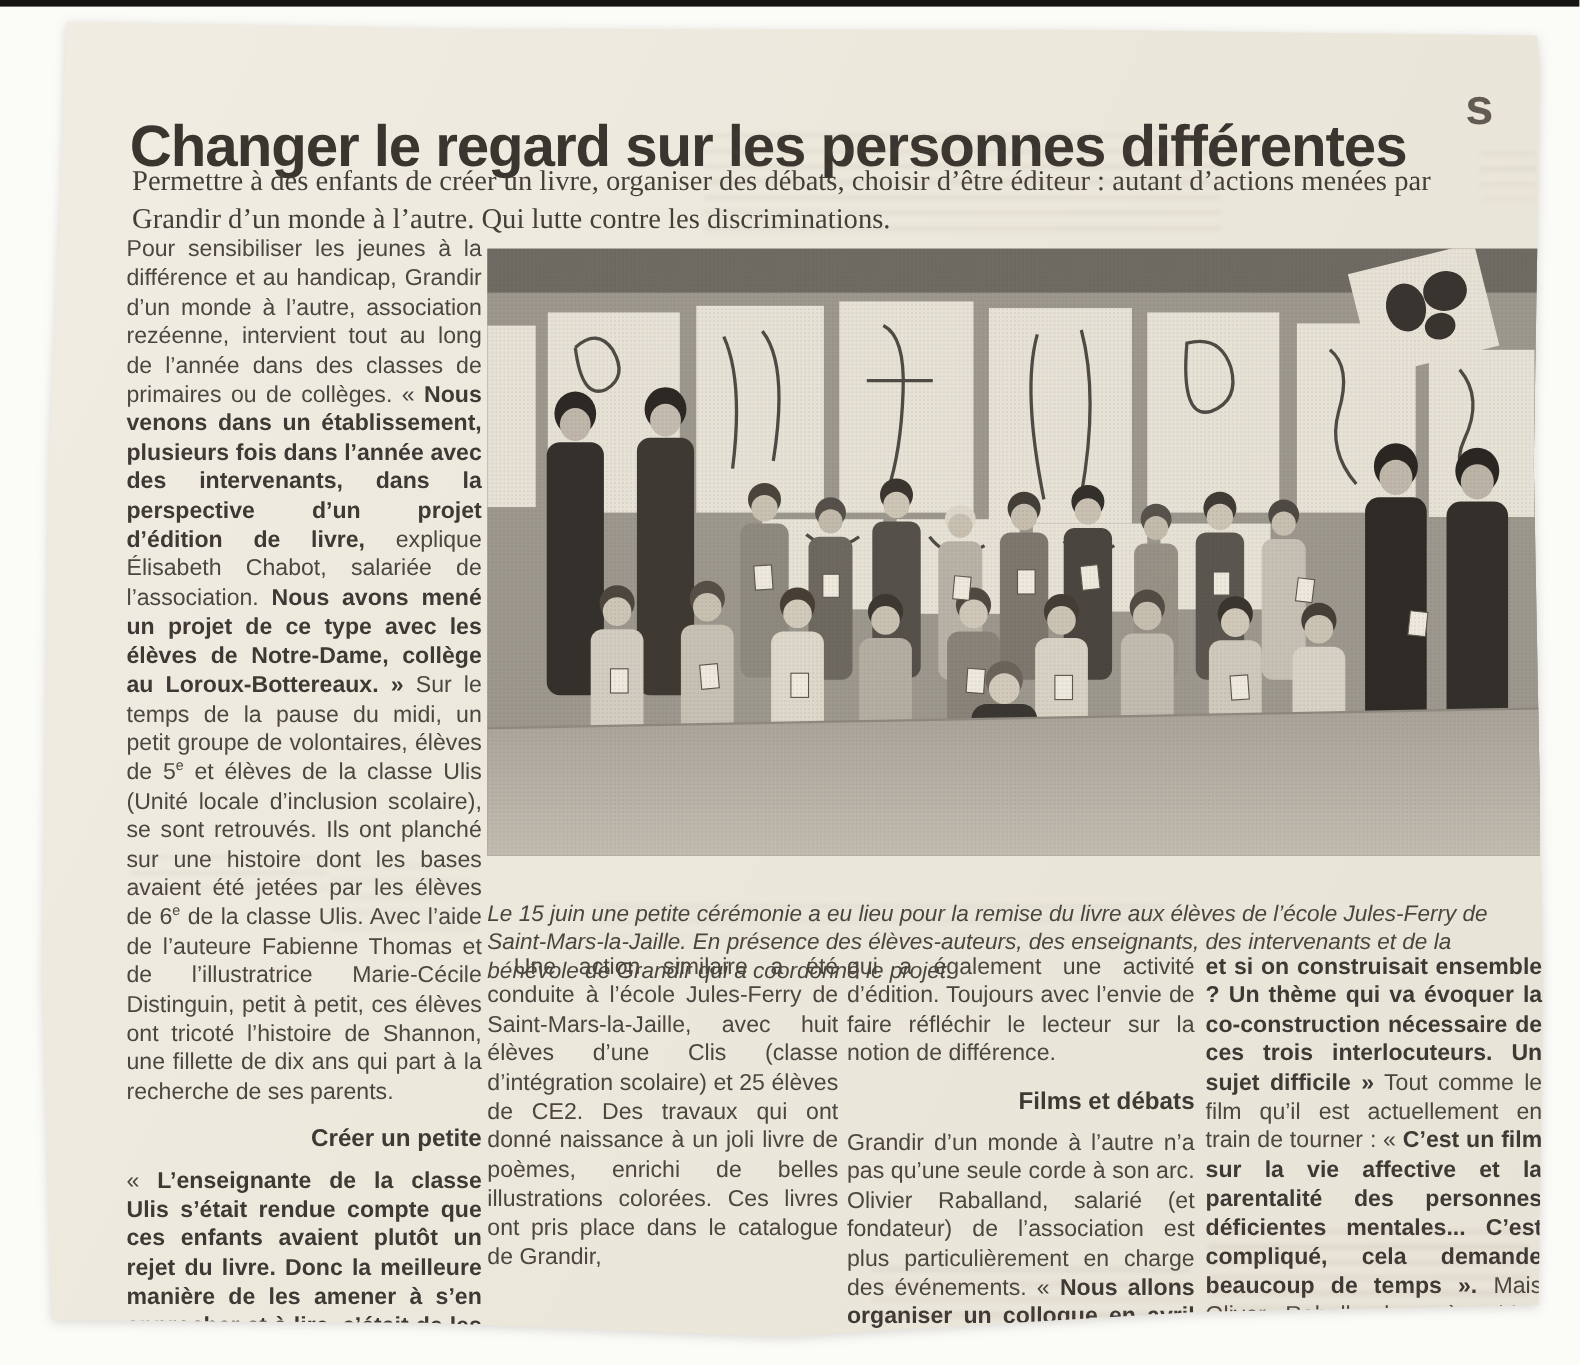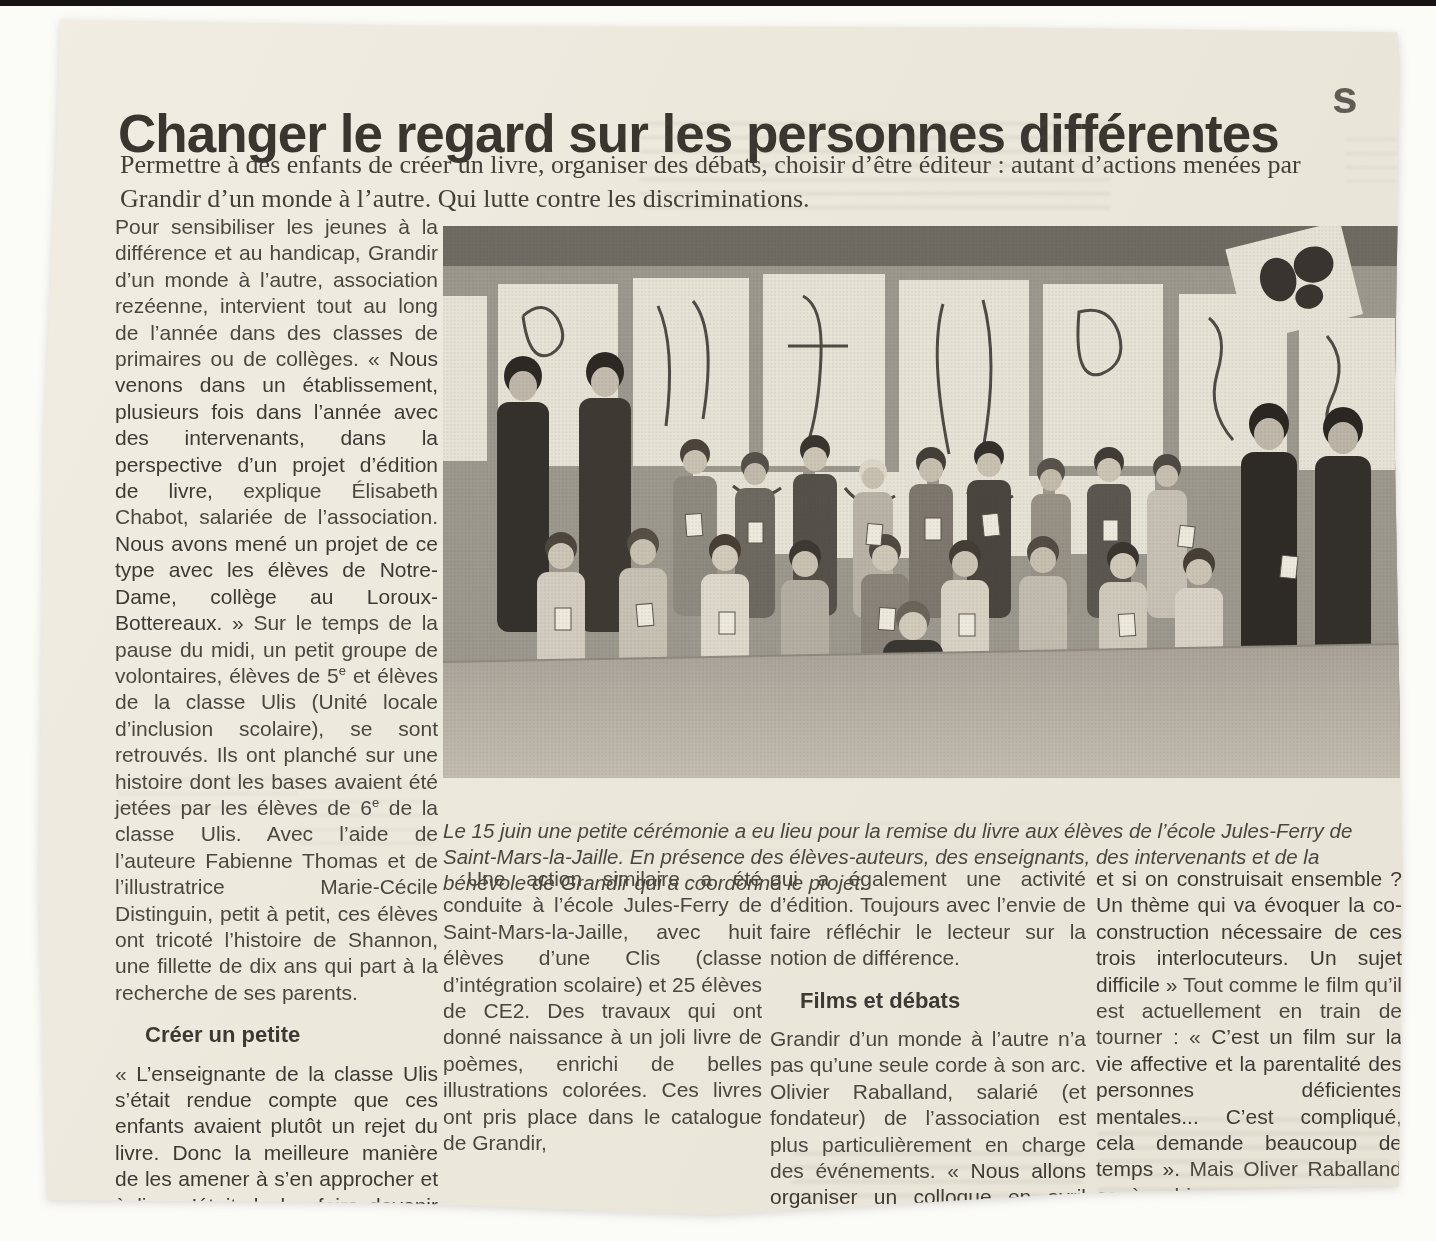--- a/index.html
+++ b/index.html
@@ -21,23 +21,23 @@
     font-size:53px;font-weight:700;letter-spacing:-1px;color:#3b3530;line-height:1.05;margin-top:40px;
   }
   .subhead{
     position:absolute;left:120px;top:148px;width:1215px;
     font-size:26px;color:#443e39;line-height:34px;font-family:Liberation Serif, serif;
   }
   .col{position:absolute;font-size:21px;line-height:26.4px;color:#4c4641;}
   .col p{margin:0;text-align:justify;}
   .col p.indent{text-indent:24px;}
   .col p + p{margin-top:0;}
-  .b{font-weight:400;color:#3f3935;}
+  .b{font-weight:700;color:#3f3935;}
   sup{font-size:.62em;line-height:0;}
-  .colhead{font-weight:700;font-size:22px;color:#3f3935;margin:16px 0 12px 30px;text-align:left;}
+  .colhead{font-weight:700;font-size:22px;color:#3f3935;margin:16px 0 12px 30px;text-align:right;}
   .col1{left:115px;top:214px;width:323px;}
   .col2{left:443px;top:866px;width:319px;}
   .col3{left:770px;top:866px;width:316px;}
   .col4{left:1096px;top:866px;width:306px;}
   .photo{position:absolute;left:443px;top:226px;width:957px;height:552px;background:#9d988e;}
   .photo svg{display:block;width:100%;height:100%;}
   .caption{
     position:absolute;left:443px;top:784px;width:955px;
     font-size:20.5px;line-height:26px;font-style:italic;color:#4b4540;text-align:left;margin-top:34px;
   }

